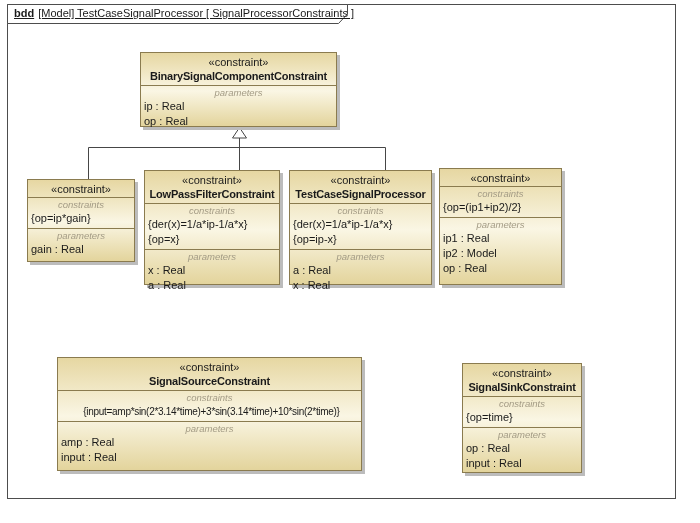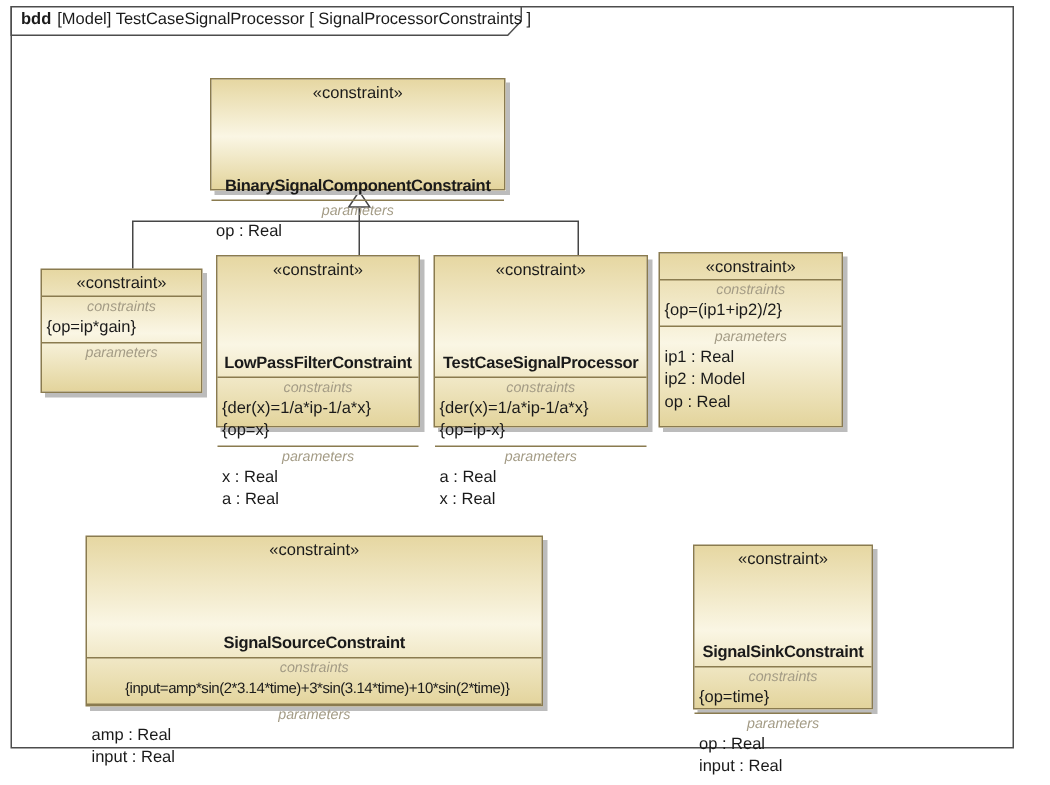--- a/index.html
+++ b/index.html
@@ -6,34 +6,34 @@
   body{
     width:700px;height:523px;background:#ffffff;position:relative;overflow:hidden;
     font-family:"Liberation Sans", sans-serif;color:#1a1a1a;
   }
   .frame{
     position:absolute;left:7px;top:4px;width:667px;height:493px;
     border:1px solid #4d4d4d;background:#ffffff;
   }
   .overlay{position:absolute;left:0;top:0;width:700px;height:523px;pointer-events:none;}
   .tab-text{
-    position:absolute;left:14px;top:7px;font-size:11px;white-space:nowrap;z-index:5;
+    position:absolute;left:14px;top:7px;font-size:11px;white-space:nowrap;z-index:5;text-decoration:underline;
   }
   .tab-text .kw{font-weight:bold;}
   .tab-text .rest{margin-left:4px;}
   .block{
     position:absolute;box-sizing:border-box;
     border:1px solid #8a7b4f;
     background:linear-gradient(180deg,#e6d7a2 0%,#faf6e4 52%,#e3d49c 100%);
     box-shadow:3px 3px 0 0 #bcbcbc;
     display:flex;flex-direction:column;z-index:3;
   }
   .btitle{padding:2px 2px 1px 2px;text-align:center;}
   .stereo{font-size:11px;line-height:14px;}
-  .bname{font-size:11px;line-height:15px;font-weight:bold;letter-spacing:-0.2px;white-space:nowrap;margin-top:48px;}
+  .bname{font-size:11px;line-height:15px;font-weight:bold;letter-spacing:-0.2px;white-space:nowrap;}
   .comp{border-top:1px solid #8a7b4f;padding:1px 0 2px 0;}
   .comp:last-child{flex:1;}
   .clabel{font-size:9.5px;line-height:12px;font-style:italic;color:#a39b85;text-align:center;}
   .cline{font-size:11px;line-height:15px;padding-left:3px;white-space:nowrap;}
   .cline.center{padding-left:4px;text-align:center;}
   .cline.tight{font-size:10px;letter-spacing:-0.3px;}
 </style>
 </head>
 <body>
 
@@ -54,34 +54,36 @@
   <span class="kw">bdd</span><span class="rest">[Model] TestCaseSignalProcessor [ SignalProcessorConstraints ]</span>
 </div>
 
 <div class="block" style="left:140px;top:52px;width:197px;height:75px;">
   <div class="btitle">
     <div class="stereo">«constraint»</div>
     <div class="bname">BinarySignalComponentConstraint</div>
   </div>
   <div class="comp">
     <div class="clabel">parameters</div>
+    <div class="cline">ip : Real</div>
     <div class="cline">op : Real</div>
   </div>
 </div>
 
 <div class="block" style="left:27px;top:179px;width:108px;height:83px;">
   <div class="btitle">
     <div class="stereo">«constraint»</div>
   </div>
   <div class="comp">
     <div class="clabel">constraints</div>
     <div class="cline">{op=ip*gain}</div>
   </div>
   <div class="comp">
     <div class="clabel">parameters</div>
+    <div class="cline">gain : Real</div>
   </div>
 </div>
 
 <div class="block" style="left:144px;top:170px;width:136px;height:115px;">
   <div class="btitle">
     <div class="stereo">«constraint»</div>
     <div class="bname">LowPassFilterConstraint</div>
   </div>
   <div class="comp">
     <div class="clabel">constraints</div>

